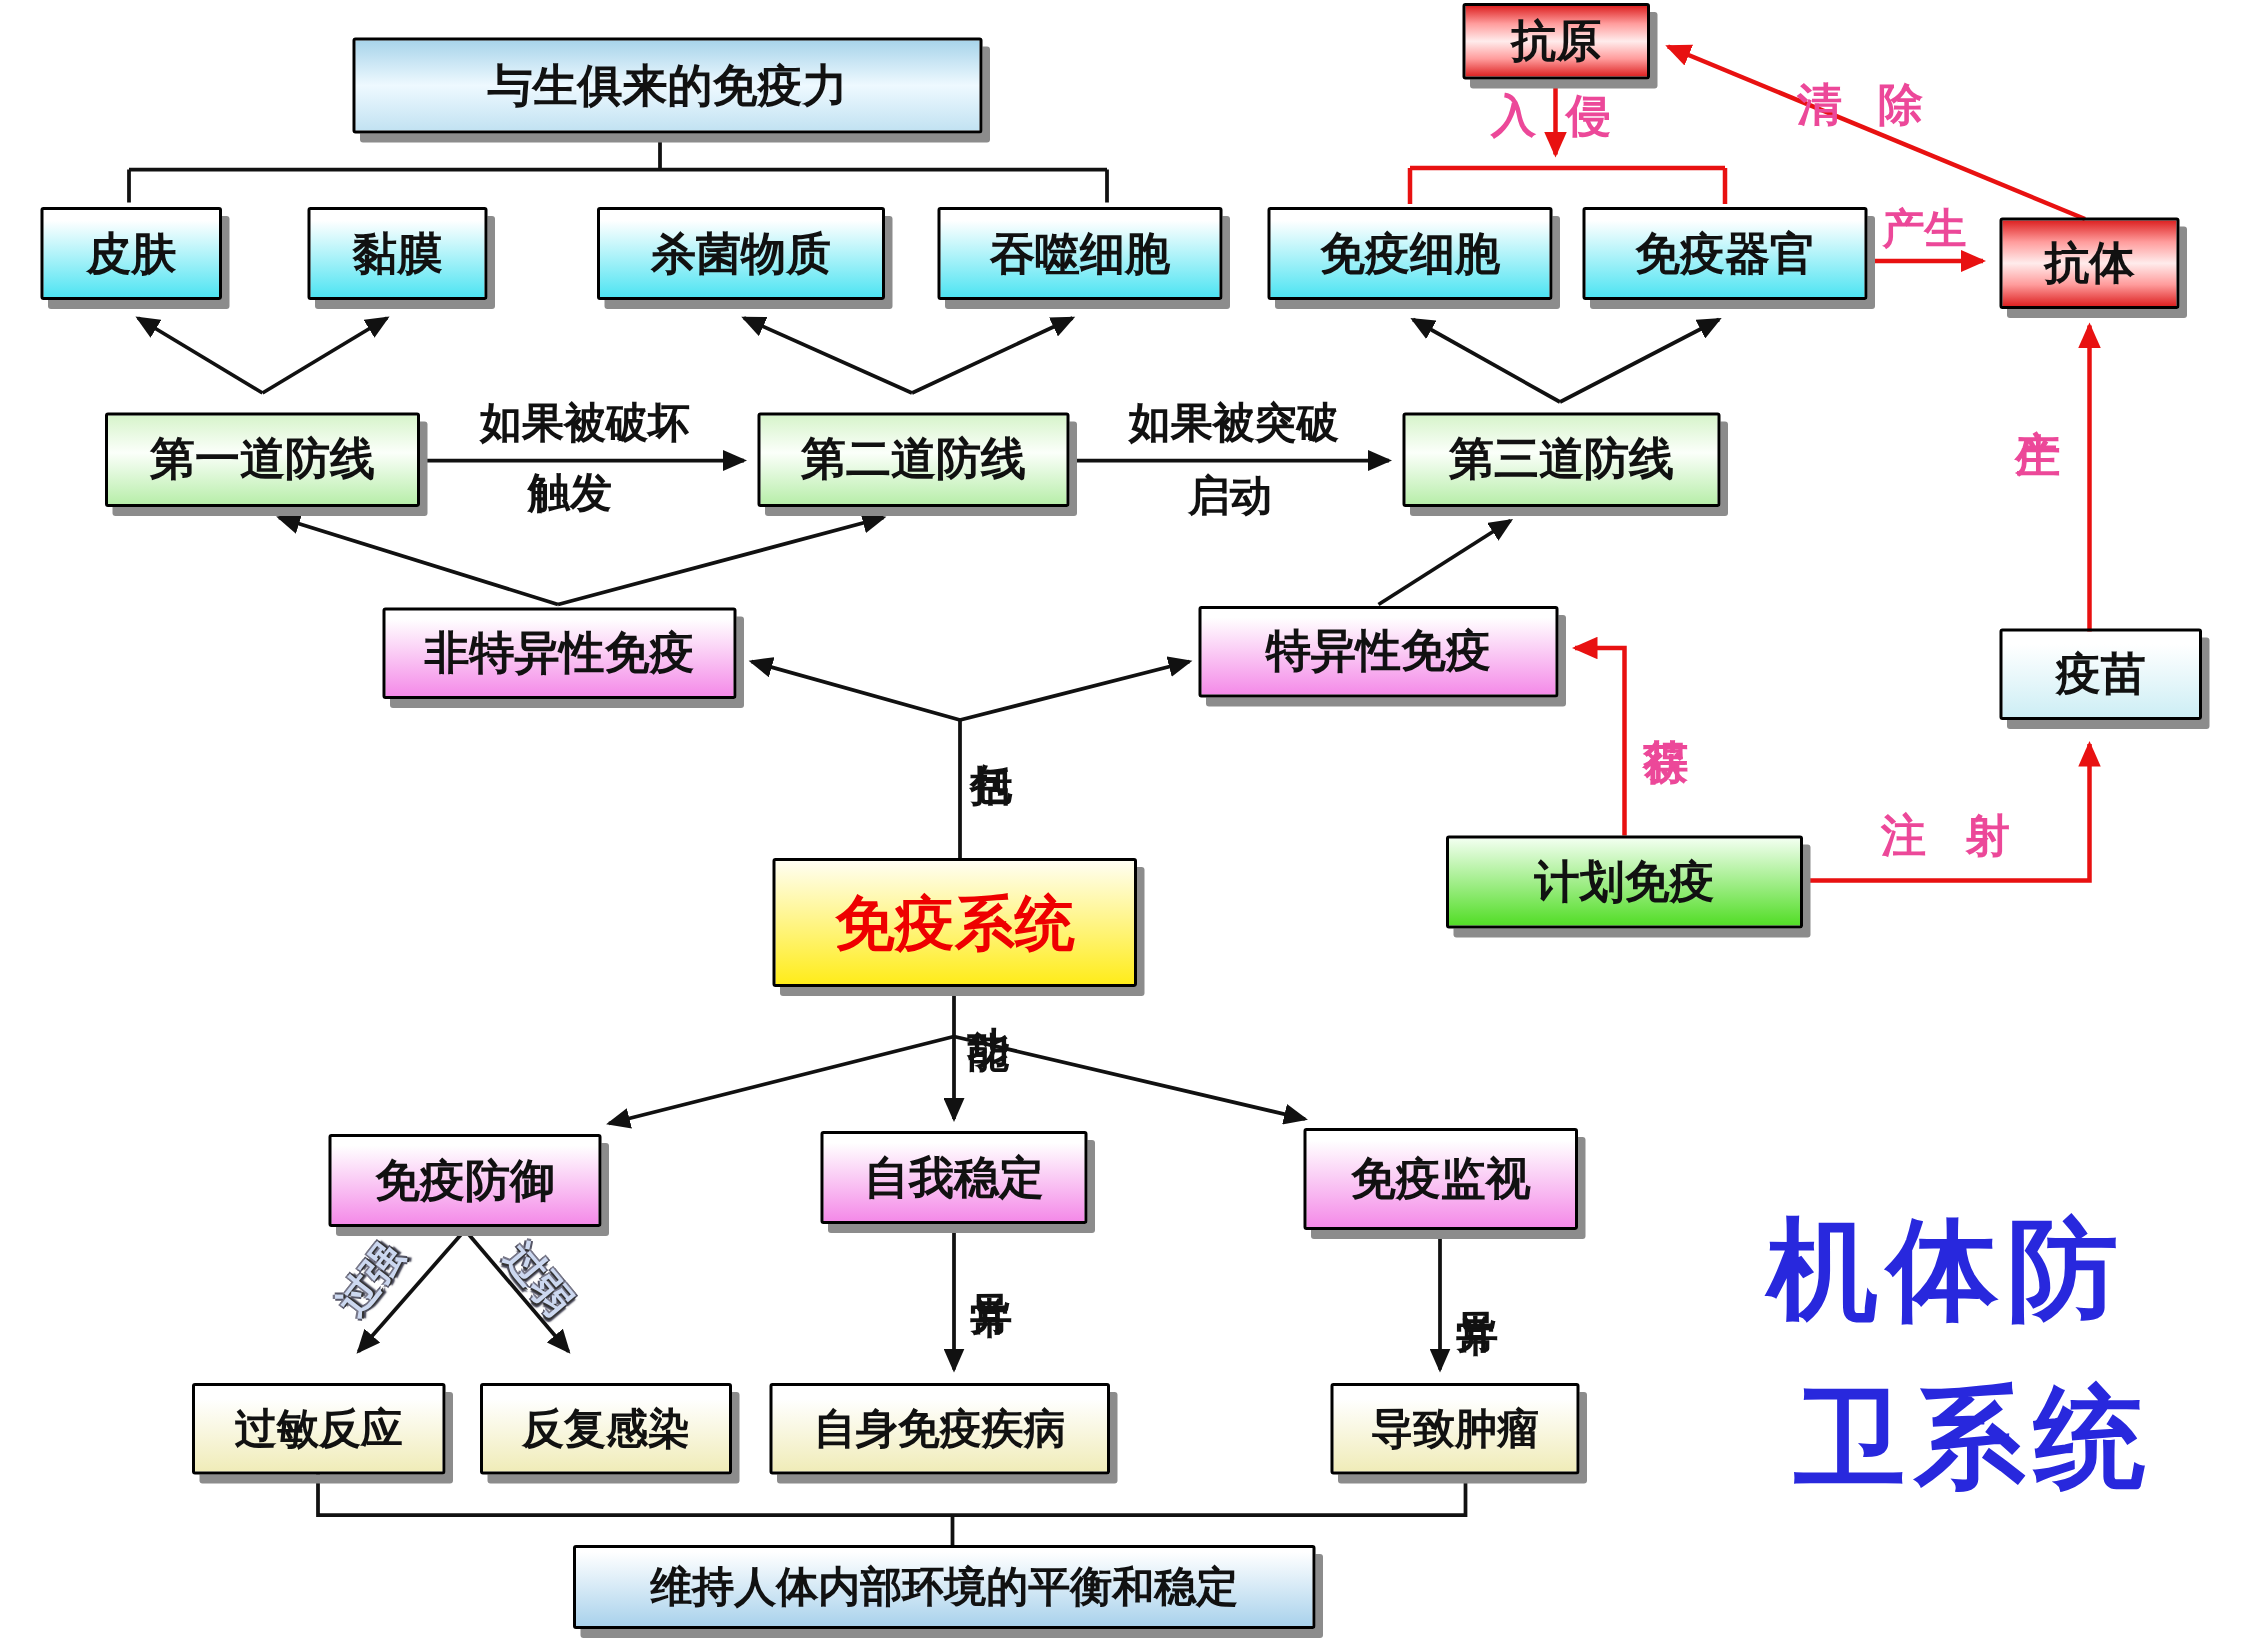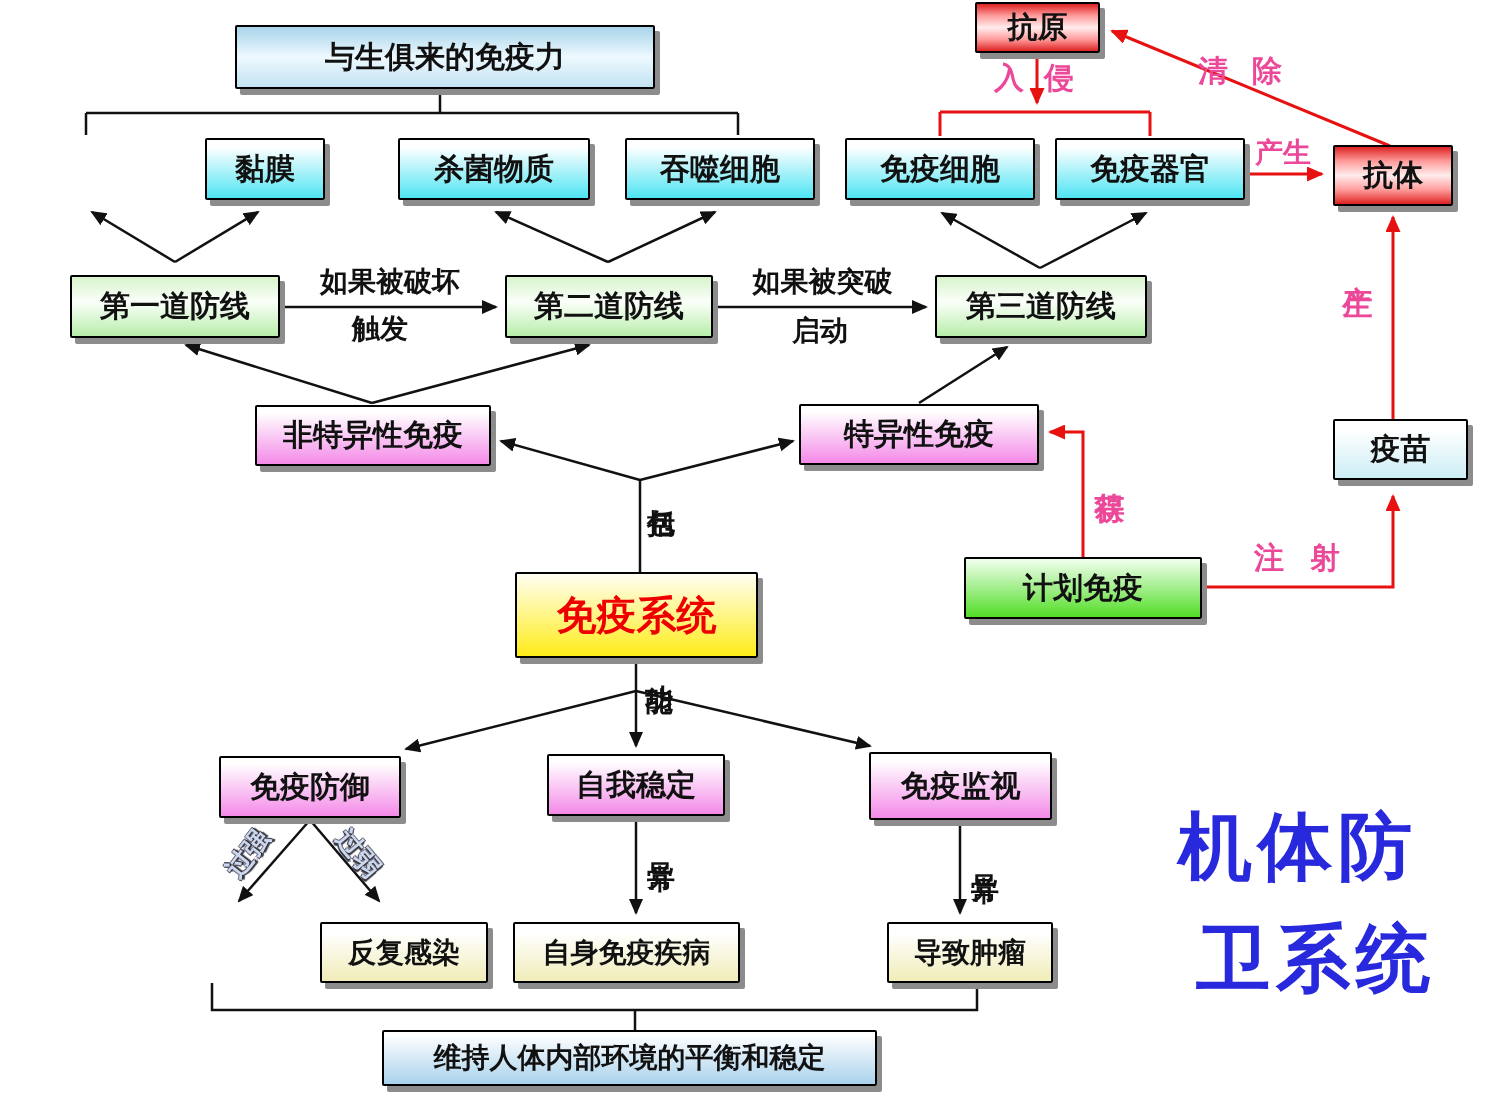--- a/index.html
+++ b/index.html
@@ -90,20 +90,21 @@
     <path d="M940,112 H1150 M940,112 V136 M1150,112 V136" fill="none" stroke="#e81111" stroke-width="3"></path>
     <line x1="1390" y1="146" x2="1112" y2="31" stroke="#e81111" stroke-width="3" marker-end="url(#mr)"></line>
     <line x1="1248" y1="174" x2="1322" y2="174" stroke="#e81111" stroke-width="3" marker-end="url(#mr)"></line>
     <line x1="1393" y1="484" x2="1393" y2="217" stroke="#e81111" stroke-width="3" marker-end="url(#mr)"></line>
     <path d="M1203,587 H1393 V496" fill="none" stroke="#e81111" stroke-width="3" marker-end="url(#mr)"></path>
     <path d="M1083,557 V432 H1050" fill="none" stroke="#e81111" stroke-width="3" marker-end="url(#mr)"></path>
   </svg>
 
   <div class="node blue-top" style="left:235px;top:25px;width:420px;height:64px">与生俱来的免疫力</div>
 
+  <div class="node cyan" style="left:27px;top:138px;width:121px;height:62px">皮肤</div>
   <div class="node cyan" style="left:205px;top:138px;width:120px;height:62px">黏膜</div>
   <div class="node cyan" style="left:398px;top:138px;width:192px;height:62px">杀菌物质</div>
   <div class="node cyan" style="left:625px;top:138px;width:190px;height:62px">吞噬细胞</div>
   <div class="node cyan" style="left:845px;top:138px;width:190px;height:62px">免疫细胞</div>
   <div class="node cyan" style="left:1055px;top:138px;width:190px;height:62px">免疫器官</div>
 
   <div class="node redbox" style="left:975px;top:2px;width:125px;height:51px">抗原</div>
   <div class="node redbox" style="left:1333px;top:145px;width:120px;height:61px">抗体</div>
 
   <div class="node green" style="left:70px;top:275px;width:210px;height:63px">第一道防线</div>
@@ -116,20 +117,21 @@
   <div class="node paleblue" style="left:1333px;top:419px;width:135px;height:61px">疫苗</div>
 
   <div class="node yellow" style="left:515px;top:572px;width:243px;height:86px">免疫系统</div>
 
   <div class="node brightgreen" style="left:964px;top:557px;width:238px;height:62px">计划免疫</div>
 
   <div class="node pink" style="left:219px;top:756px;width:182px;height:62px">免疫防御</div>
   <div class="node pink" style="left:547px;top:754px;width:178px;height:62px">自我稳定</div>
   <div class="node pink" style="left:869px;top:752px;width:183px;height:68px">免疫监视</div>
 
+  <div class="node cream fs28" style="left:128px;top:922px;width:169px;height:61px">过敏反应</div>
   <div class="node cream fs28" style="left:320px;top:922px;width:168px;height:61px">反复感染</div>
   <div class="node cream fs28" style="left:513px;top:922px;width:227px;height:61px">自身免疫疾病</div>
   <div class="node cream fs28" style="left:887px;top:922px;width:166px;height:61px">导致肿瘤</div>
 
   <div class="node blue-bot" style="left:382px;top:1030px;width:495px;height:56px">维持人体内部环境的平衡和稳定</div>
 
   <div class="lbl center" style="left:300px;top:267px;width:180px">如果被破坏</div>
   <div class="lbl" style="left:352px;top:314px">触发</div>
   <div class="lbl center" style="left:730px;top:267px;width:185px">如果被突破</div>
   <div class="lbl" style="left:792px;top:316px">启动</div>

